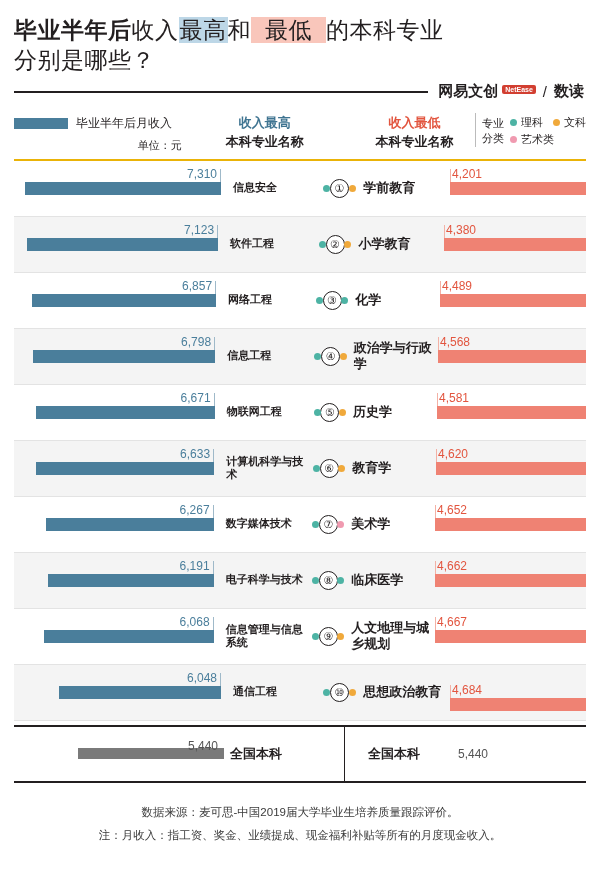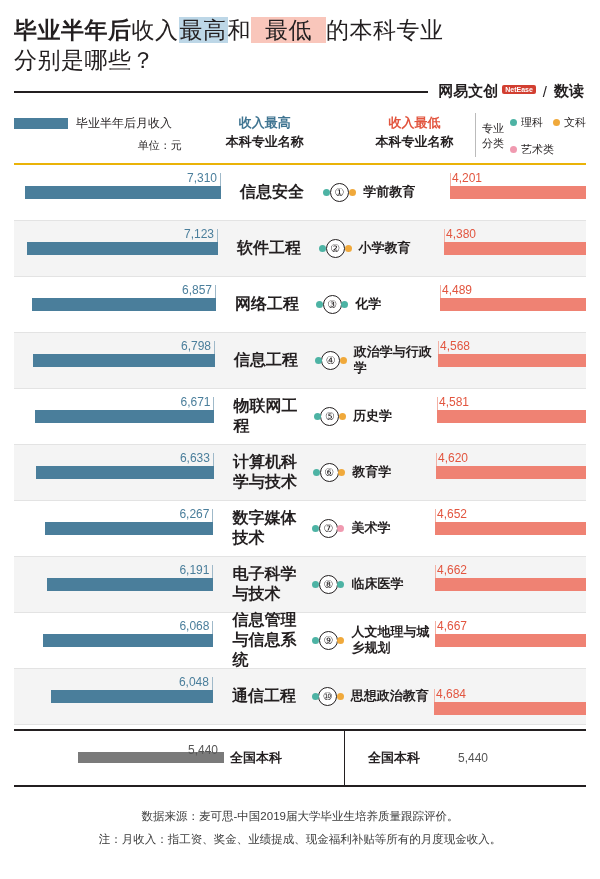--- a/index.html
+++ b/index.html
@@ -131,21 +131,21 @@
     padding-top: 2px;
   }
   .cat-title {
     line-height: 1.35;
     margin-right: 6px;
     white-space: nowrap;
   }
   .cat-items {
     display: flex;
     flex-direction: column;
-    gap: 12px;
+    gap: 2px;
   }
   .cat-row { display: flex; gap: 10px; }
   .cat-item { display: flex; align-items: center; gap: 4px; white-space: nowrap; }
   .dot {
     width: 7px; height: 7px; border-radius: 50%;
     display: inline-block;
   }
 
   
   .rows { margin-top: 0; }
@@ -182,24 +182,24 @@
     position: absolute;
     right: 0;
     top: -13px;
     width: 1px;
     height: 13px;
     background: #9fb9c9;
   }
 
   .name-left {
     width: 100px;
-    font-size: 16px;
+    font-size: 11px;
     font-weight: bold;
     line-height: 1.25;
-    padding-left: 19px;
+    padding-left: 12px;
     box-sizing: border-box;
   }
 
   .rank-cell {
     width: 40px;
     display: flex;
     align-items: center;
     justify-content: center;
     position: relative;
   }
@@ -586,21 +586,21 @@
           </div>
         </div>
         <div class="name-left">通信工程</div>
         <div class="rank-cell">
           <i class="rank-dot-left" style="background: rgb(77, 179, 164);"></i>
           <div class="rank-circle">⑩</div>
           <i class="rank-dot-right" style="background: rgb(240, 169, 59);"></i>
         </div>
         <div class="name-right">思想政治教育</div>
         <div class="right-bar-cell">
-          <div class="bar-right" style="width: 152px; margin-top: 24px;">
+          <div class="bar-right" style="width: 136px; margin-top: 24px;">
             <span class="val">4,684</span>
             <span class="vline"></span>
           </div>
         </div>
       </div>
     </div>
 
   <div class="total-row">
     <div class="total-left-bars">
       <div class="total-bar" id="total-bar" style="width: 146px;"></div>

